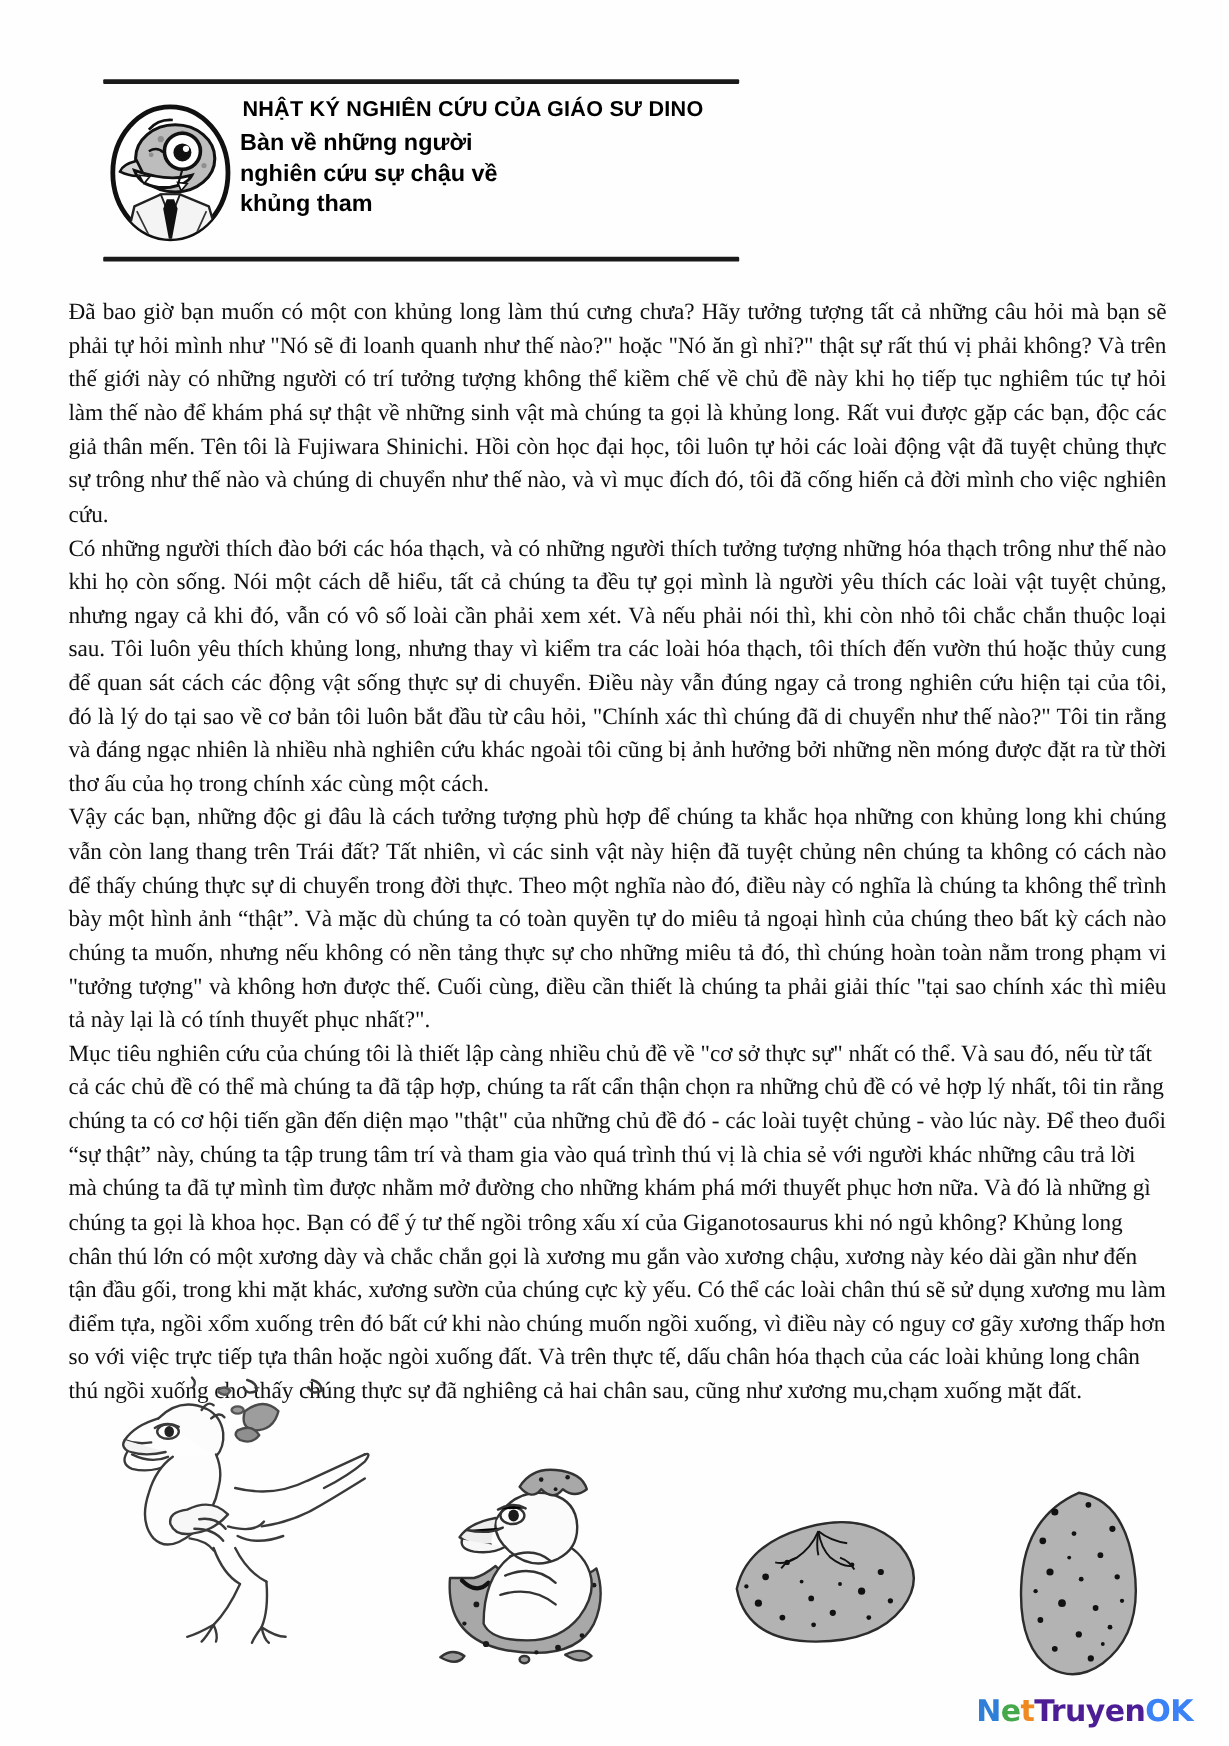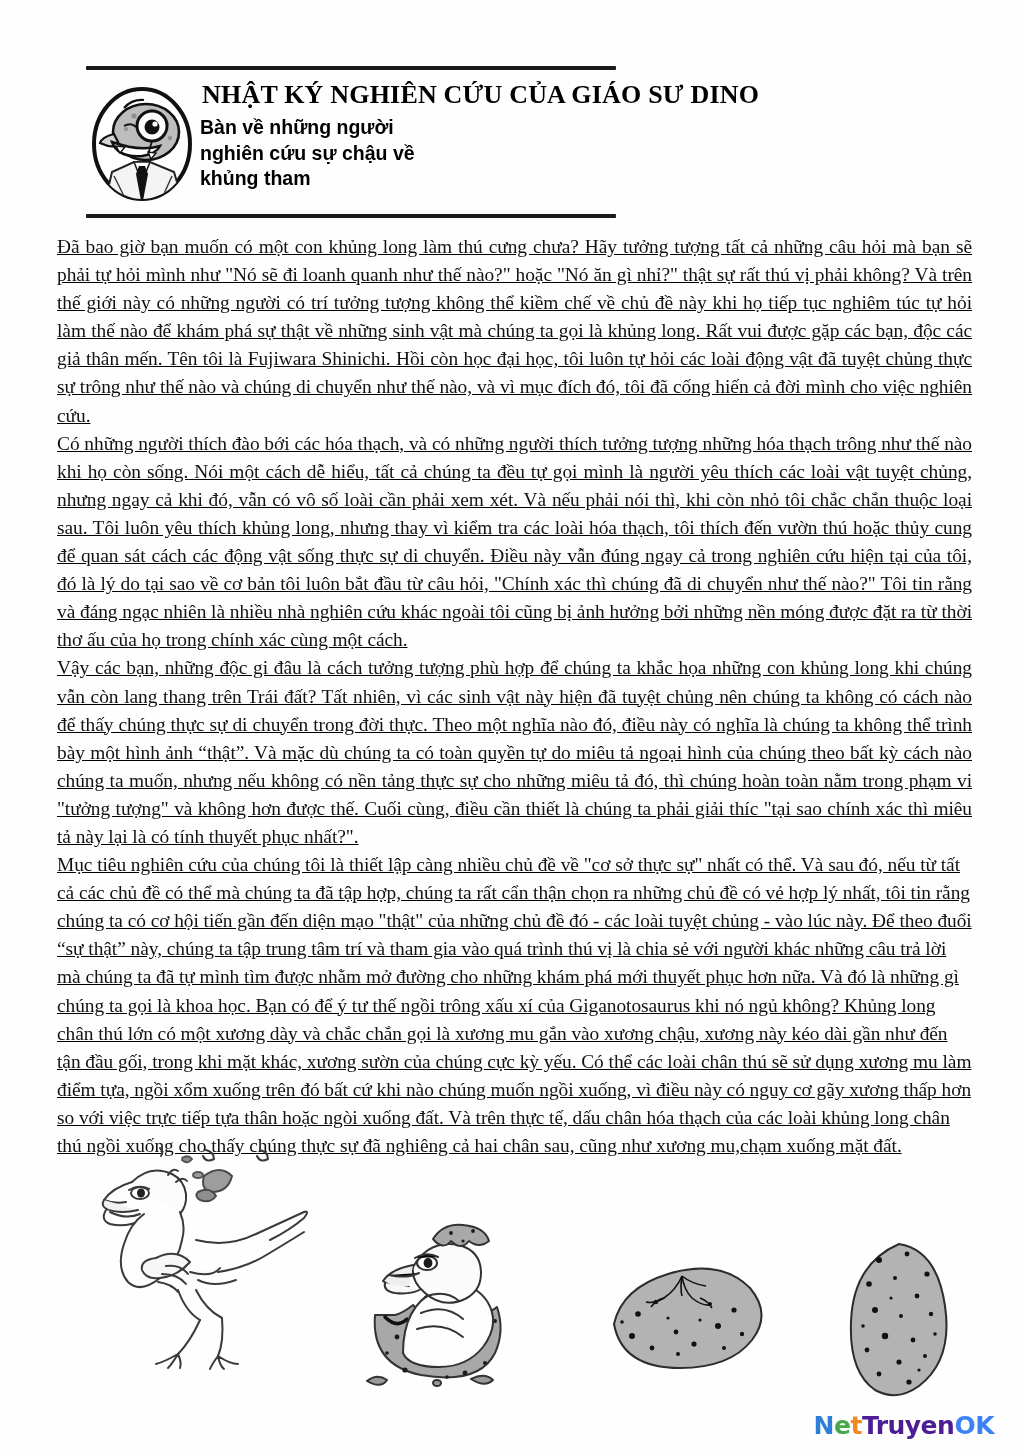--- a/index.html
+++ b/index.html
@@ -56,23 +56,23 @@
     margin-left: 4px;
     margin-top: 6px;
   }
   .mascot svg { display: block; }
 
   .header-text {
     margin-left: 6px;
     padding-top: 4px;
   }
   .kicker {
-    font-family: Liberation Serif, serif;
+    font-family: Liberation Sans, sans-serif;
     font-weight: bold;
-    font-size: 26px;
+    font-size: 18px;
     letter-spacing: 0.2px;
     line-height: 1;
     white-space: nowrap;
     color: #000;
     margin-left: 2px;
   }
   .file-row {
     display: flex;
     align-items: flex-start;
     margin-top: 3px;
@@ -103,23 +103,22 @@
     line-height: 1.32;
     padding-top: 4px;
     color: #000000;
   }
   .file-title span { display: block; white-space: nowrap; }
 
   
   .article {
     position: absolute;
     left: 57px;
-    top: 233px;
+    top: 247px;
     width: 915px;
-    text-decoration: underline;
   }
   .para {
     font-family: "Liberation Serif", "DejaVu Serif", serif;
     font-size: 19.4px;
     line-height: 28.1px;
     text-align: justify;
     text-justify: inter-word;
     margin: 0;
     color: #111;
     letter-spacing: -0.05px;

